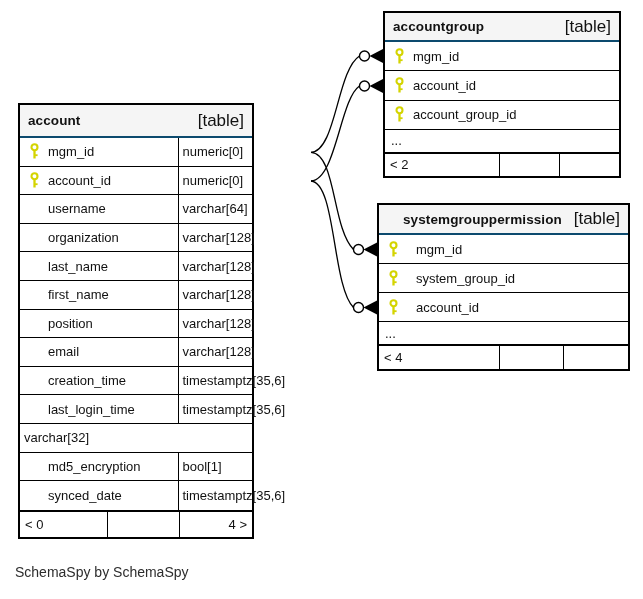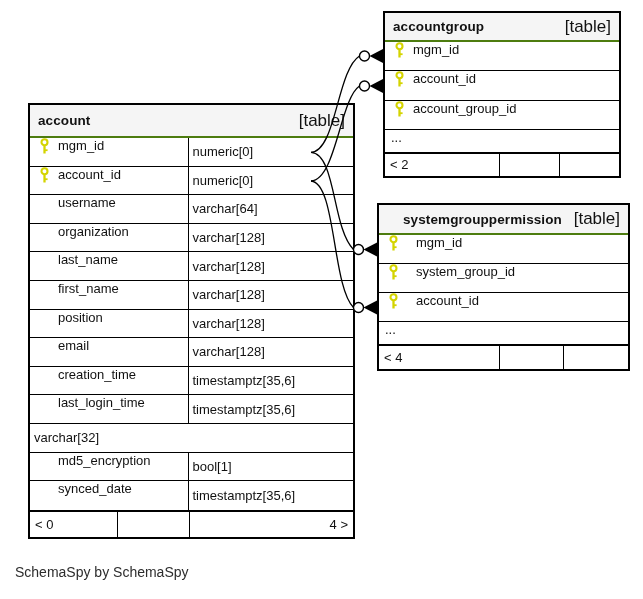--- a/index.html
+++ b/index.html
@@ -14,47 +14,47 @@
   
   .etable{
     position:absolute;
     border:2px solid #000;
     background:#fff;
     font-size:13px;
     box-sizing:border-box;
   }
   .thead{
     display:flex;justify-content:space-between;align-items:center;
-    border-bottom:2px solid #4d7c0f;
+    border-bottom:2px solid #0c4a6e;
     background:#f5f5f5;
     padding:0 8px;
   }
   .tname{font-weight:bold;font-size:13.5px;letter-spacing:.1px;}
   .ttag{font-size:17px;color:#111;}
 
   .row{
     display:flex;align-items:center;
     border-bottom:1px solid #000;
     box-sizing:border-box;
     background:#fff;
   }
   .rows .row:last-child{border-bottom:none;}
   .keycell{
     flex:0 0 14px;margin-left:7px;
     display:flex;align-items:center;justify-content:center;
   }
   .cname{padding-left:7px;white-space:nowrap;}
   .namecell{
-    display:flex;align-items:flex-start;height:100%;
+    display:flex;align-items:center;height:100%;
     box-sizing:border-box;
   }
   .typecell{flex:1;padding-left:4px;white-space:nowrap;}
 
   
-  .t-account{left:28px;top:103px;width:327px;}
+  .t-account{left:18px;top:103px;width:236px;}
   .t-account .thead{height:31px;}
   .t-account .row{height:28.6px;}
   .t-account .namecell{flex:0 0 158.5px;border-right:1px solid #000;}
 
   
   .t-ag{left:383px;top:11px;width:238px;}
   .t-ag .thead{height:27px;}
   .t-ag .row{height:29.3px;}
 
   

